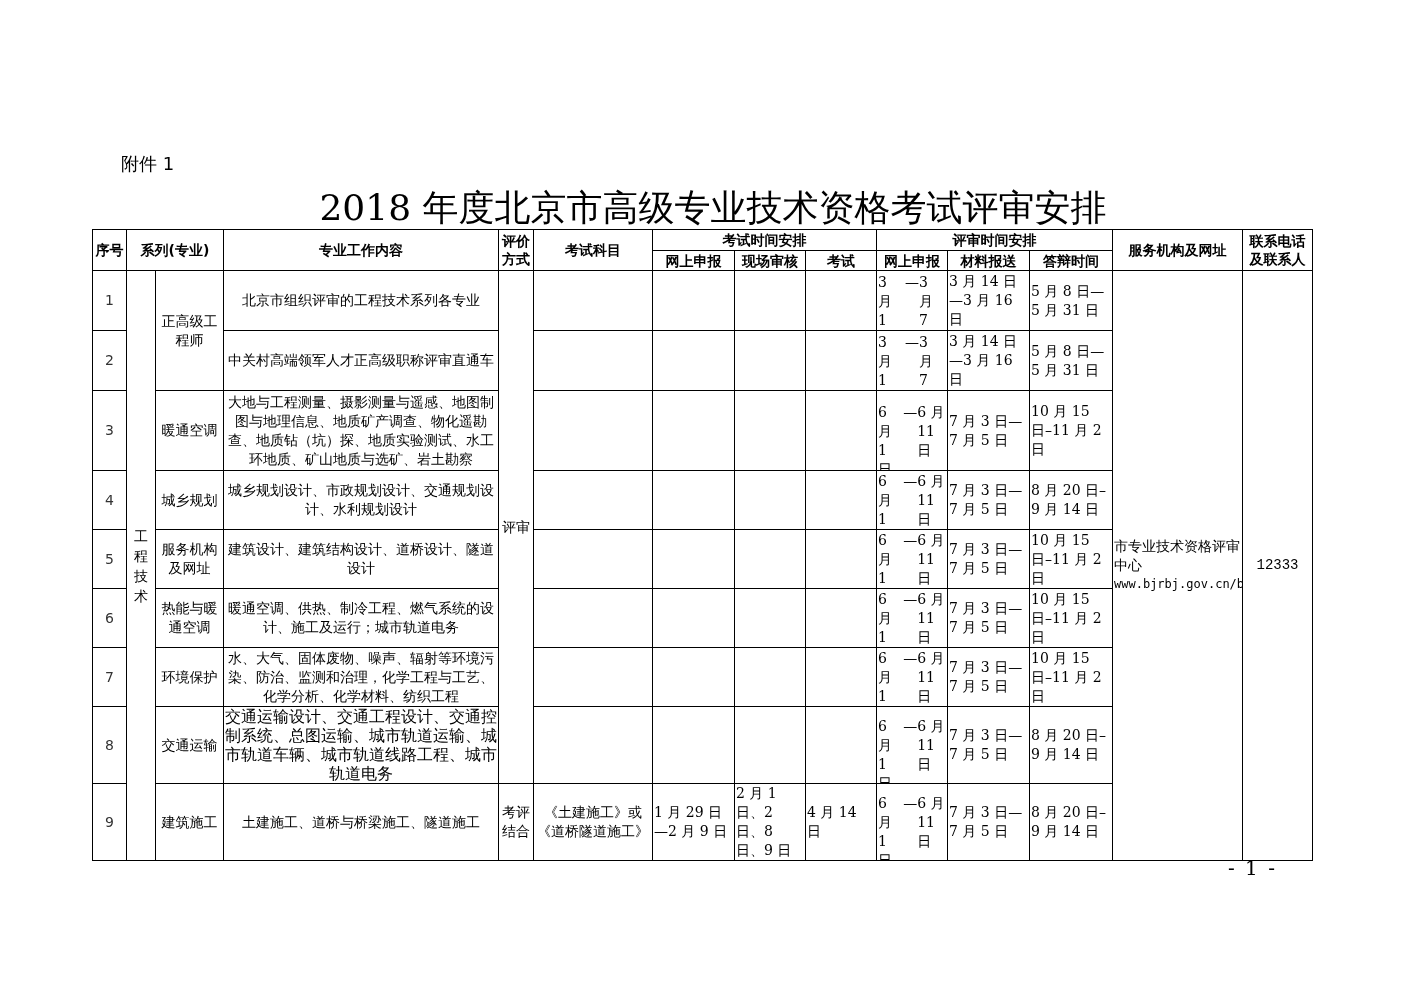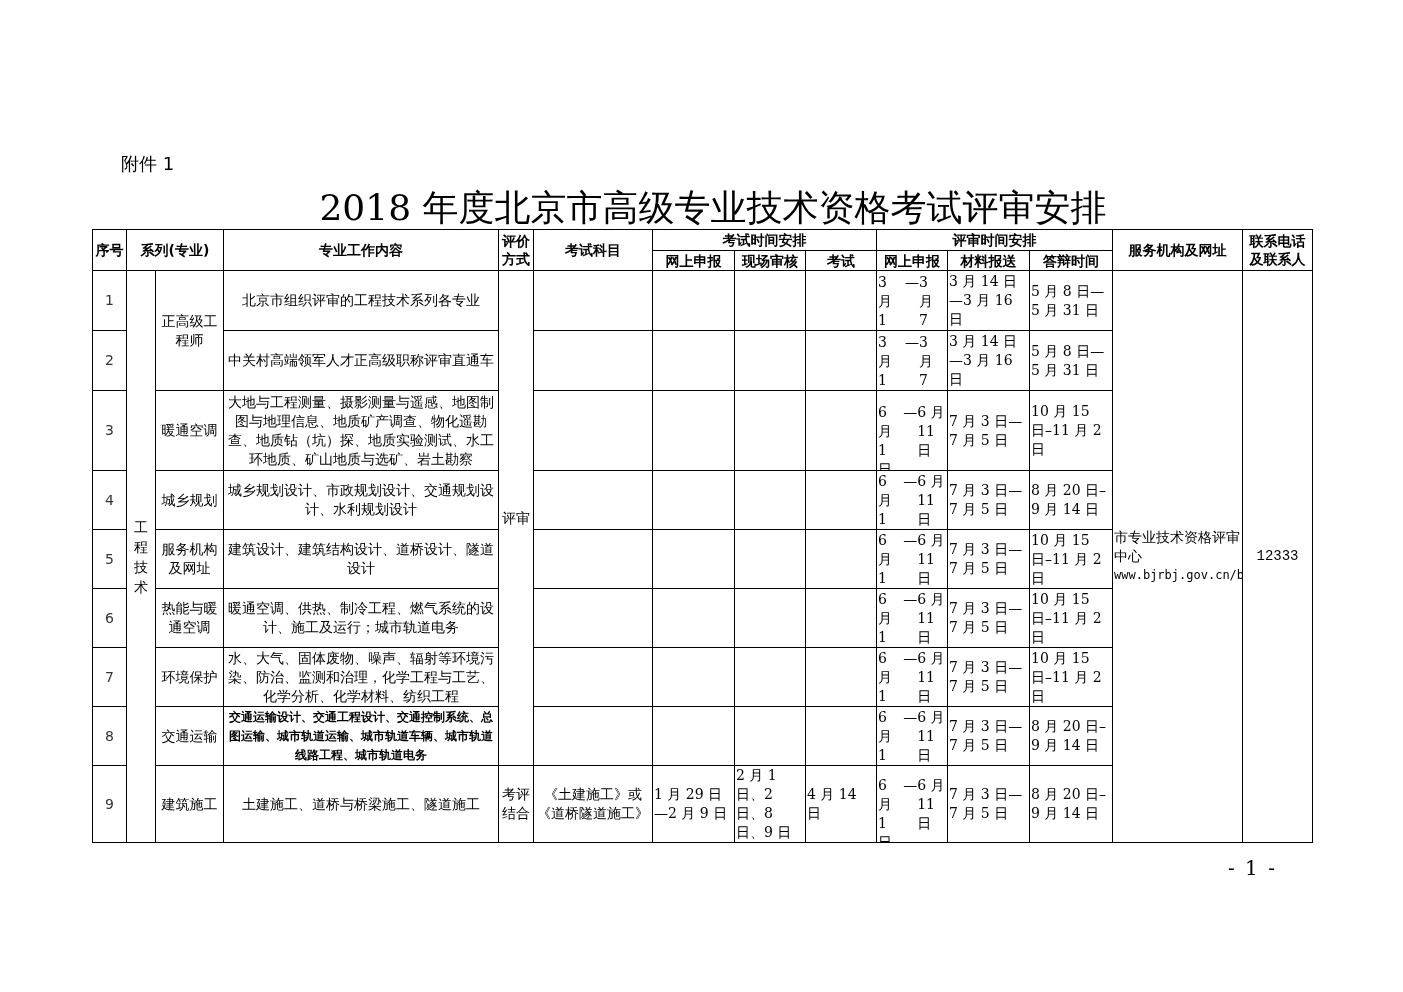--- a/index.html
+++ b/index.html
@@ -9,21 +9,21 @@
   .title { position:absolute; left:0; width:1354px; top:184px; text-align:center; font-size:36px;
            font-family:"DejaVu Serif", "Liberation Serif", serif; padding-left:0;margin-left:36px; }
   .title span { position:relative; left:0px; }
   table.sched { position:absolute; left:92px; top:229px; border-collapse:collapse; table-layout:fixed; width:1220px; }
   table.sched td, table.sched th { border:1.5px solid #000; padding:0 1px; font-size:14px; line-height:19px; vertical-align:middle; overflow:hidden; }
   table.sched th { font-weight:bold; font-size:14px; text-align:center; line-height:18px; }
   td.num { text-align:center; color:#333; font-family:"DejaVu Sans", sans-serif; font-size:13px; }
   td.series { text-align:center; font-size:15px; line-height:20px; padding:0 4px; }
   td.spec { text-align:center; font-size:14px;margin-left:38px; }
   td.content { text-align:center; font-size:14px; }
-  td.content.small { font-size:12px; line-height:19px;font-weight:bold; }
+  td.content.small { font-size:16px; line-height:19px; }
   td.date { text-align:left; font-size:13px; vertical-align:middle; font-family:"DejaVu Serif", serif; }
   td.method { text-align:center; font-size:14px;margin-top:20px; }
   td.org { text-align:left; font-size:14px; }
   td.org .url { font-family:"DejaVu Sans Mono", "Liberation Mono", monospace; font-size:12px; display:block; }
   td.phone { text-align:center; font-family:Liberation Mono, monospace; font-size:13px; }
   .stack { display:flex; flex-direction:row; justify-content:space-between; height:56px; }
   .pageno { position:absolute; left:1228px; top:856px; font-size:20px; font-family:"DejaVu Serif", serif; letter-spacing:2px; }
   .vert { display:inline-block; width:16px; word-break:break-all; line-height:20px; }
 </style>
 </head>

